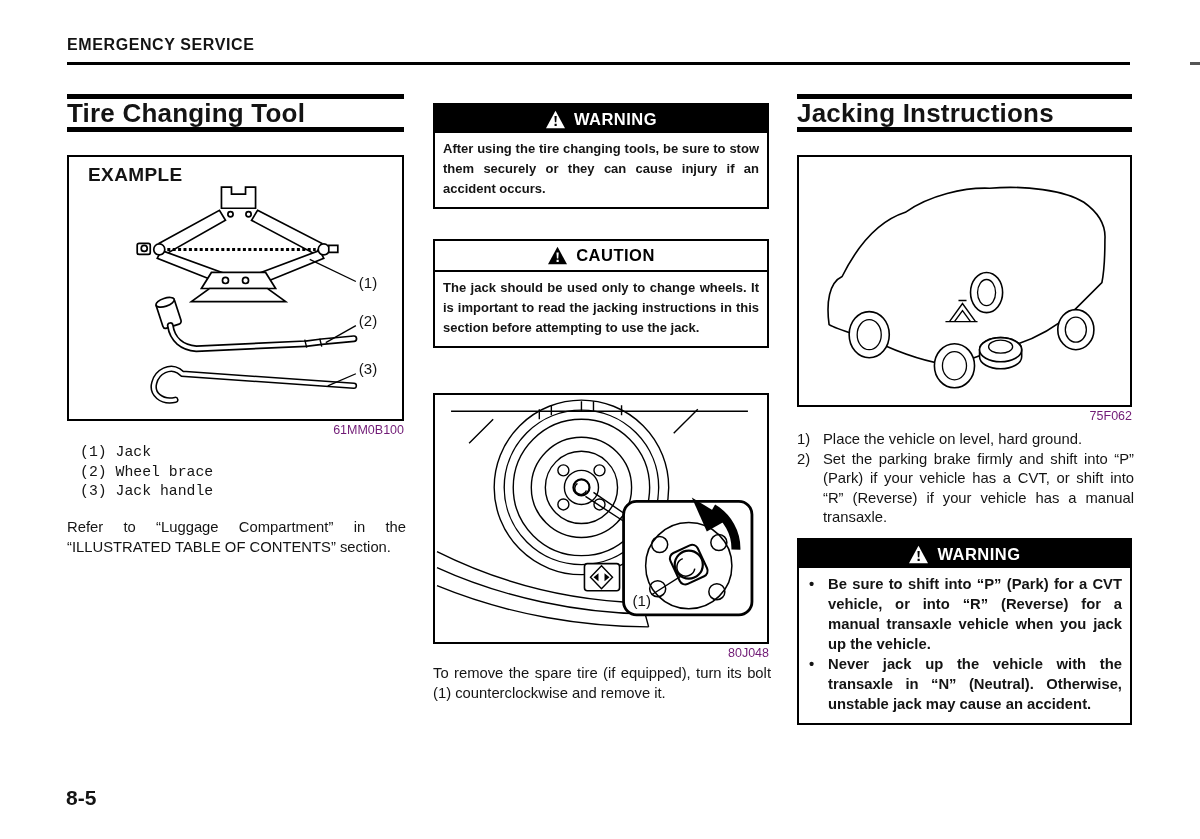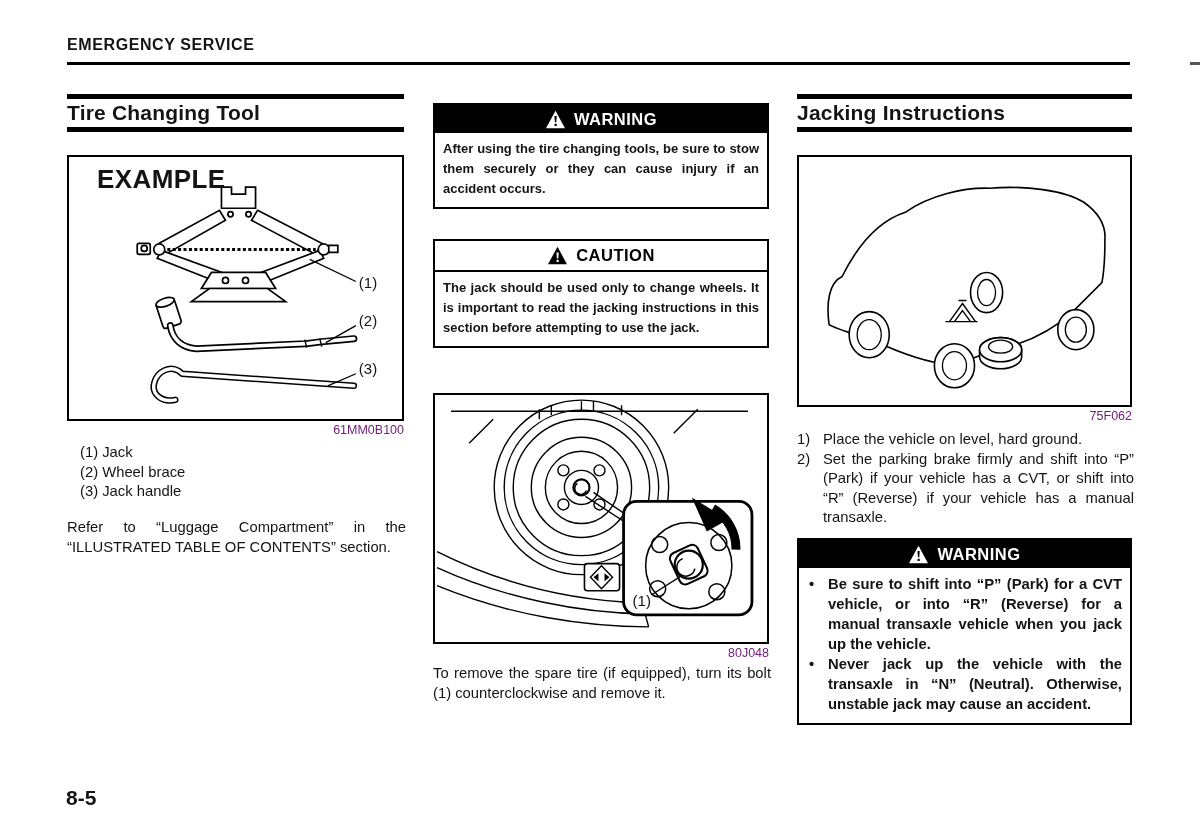--- a/index.html
+++ b/index.html
@@ -8,32 +8,32 @@
     font-family:"Liberation Sans",sans-serif;color:#141414;overflow:hidden;
   }
   
   .doc-header{position:absolute;left:67px;top:36px;font-size:16px;font-weight:bold;letter-spacing:.6px;}
   .doc-rule{position:absolute;left:67px;top:62px;width:1063px;height:3px;background:#000;}
   .edge-mark{position:absolute;right:0;top:62px;width:10px;height:3px;background:#555;}
 
   
   .col-heading{position:absolute;}
   .col-heading .hbar{height:5px;background:#000;}
-  .col-heading h2{margin:1px 0;font-size:21px;font-weight:bold;line-height:26px;letter-spacing:.2px;}
+  .col-heading h2{margin:1px 0;font-size:26px;font-weight:bold;line-height:26px;letter-spacing:.2px;}
 
   
   .figure-box{position:absolute;border:2.5px solid #000;box-sizing:border-box;background:#fff;}
   .figure-box svg{position:absolute;left:0;top:0;width:100%;height:100%;}
-  .example-label{position:absolute;left:28px;top:7px;font-size:26px;font-weight:bold;letter-spacing:.4px;z-index:2;}
+  .example-label{position:absolute;left:19px;top:7px;font-size:19px;font-weight:bold;letter-spacing:.4px;z-index:2;}
   .fig-caption{position:absolute;text-align:right;font-size:12.5px;color:#701a75;}
 
   
   .body-text{position:absolute;font-size:14.8px;line-height:19.5px;text-align:justify;}
   .body-text p{margin:0;}
-  .legend{position:absolute;font-size:14.8px;line-height:19.5px;}
+  .legend{position:absolute;font-size:14.8px;line-height:19.5px;font-family:Liberation Mono, monospace;}
   .steps{position:absolute;font-size:14.8px;line-height:19.5px;}
   .step{display:flex;}
   .step .n{flex:none;width:26px;}
   .step .t{flex:1;text-align:justify;}
 
   
   .alert-box{position:absolute;border:2.5px solid #000;box-sizing:border-box;background:#fff;}
   .alert-head-dark{height:28px;background:#000;color:#fff;display:flex;align-items:center;justify-content:center;gap:8px;font-size:16.5px;font-weight:bold;letter-spacing:.5px;}
   .alert-head-light{height:29px;background:#fff;color:#000;display:flex;align-items:center;justify-content:center;gap:8px;font-size:16.5px;font-weight:bold;letter-spacing:.5px;border-bottom:2.5px solid #000;}
   .alert-body{padding:6px 8px 8px;font-size:13px;font-weight:bold;line-height:20px;text-align:justify;}

